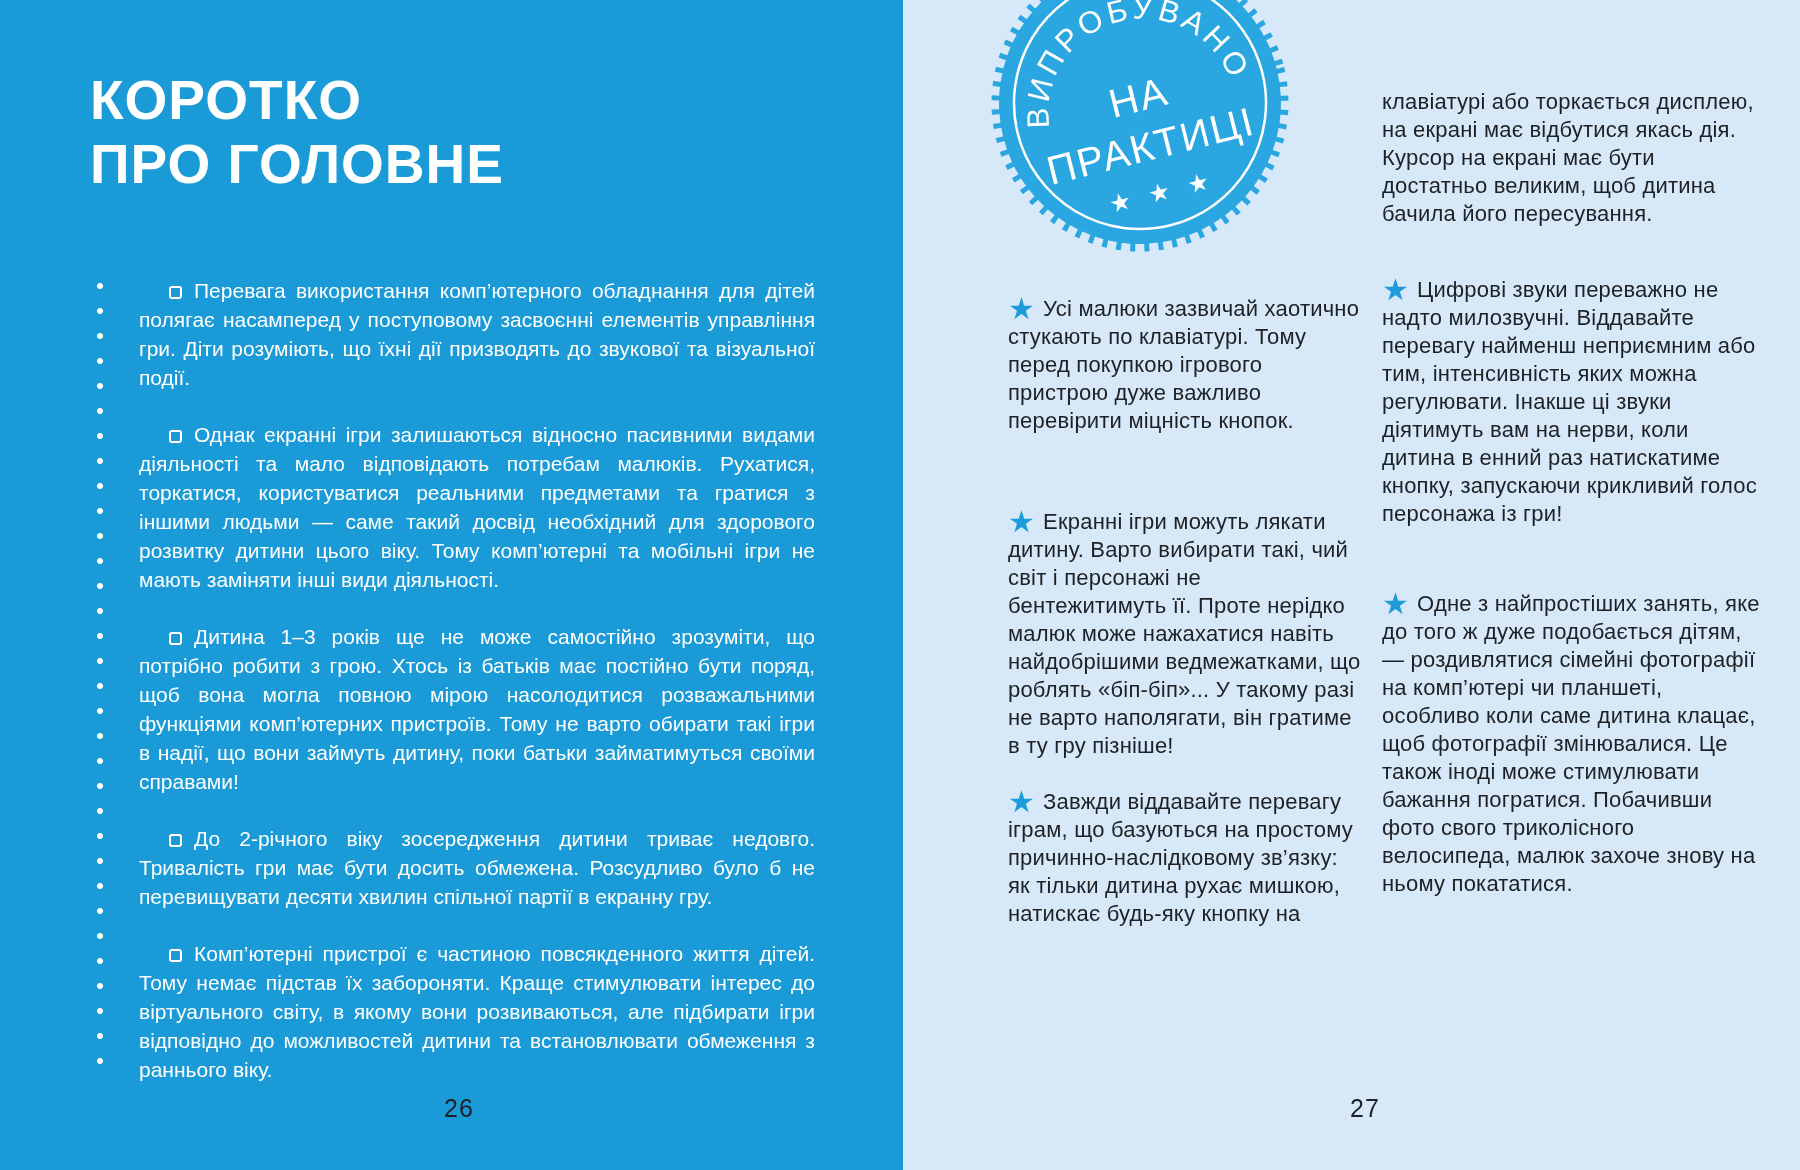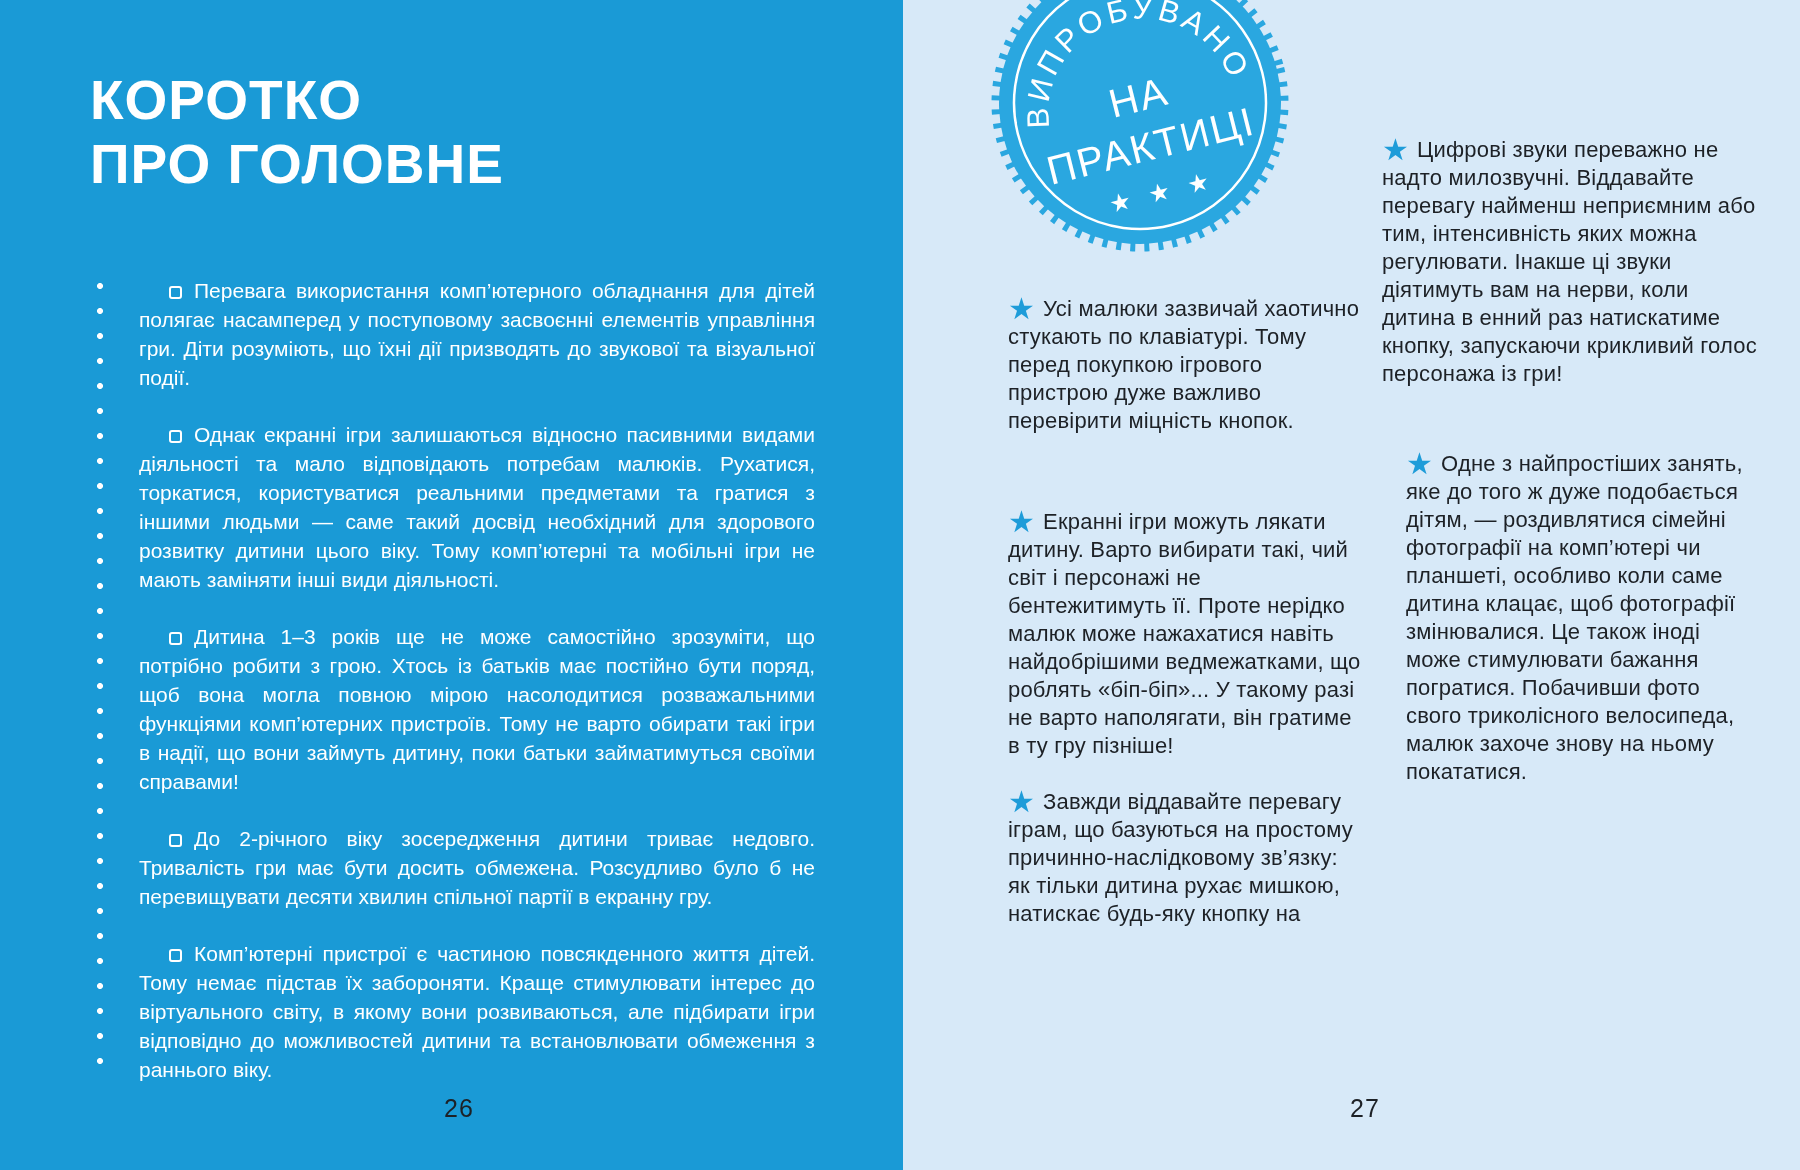--- a/index.html
+++ b/index.html
@@ -32,21 +32,21 @@
 
   .badge{position:absolute;left:975px;top:-62px;transform:rotate(-14deg);}
   .badge text{fill:var(--white);font-family:"Liberation Sans",sans-serif;}
 
   .col{position:absolute;color:var(--text_dark);font-size:22px;line-height:28px;letter-spacing:0.2px;}
   .col-1{left:1008px;top:295px;width:356px;}
   .col-2{left:1382px;top:88px;width:378px;}
   .col p.item-2{margin-top:73px;}
   .col p.item-3{margin-top:28px;}
   .col p.item-4{margin-top:48px;}
-  .col p.item-5{margin-top:62px;margin-left:24px;}
+  .col p.item-5{margin-top:62px;}
   .star{color:var(--star_blue);font-size:30px;line-height:0;vertical-align:-3px;margin-right:8px;}
 </style>
 </head>
 <body>
 
 <div class="spread">
 
   <div class="page-left">
     <div class="title">
       <div>КОРОТКО</div>
@@ -83,19 +83,20 @@
     <text x="0" y="100" text-anchor="middle" font-size="24" letter-spacing="6">★ ★ ★</text>
   </svg>
 
   <div class="col col-1">
     <p class="item-1"><span class="star">★</span><span>Усі малюки зазвичай хаотично стукають по клавіатурі. Тому перед покупкою ігрового пристрою дуже важливо перевірити міцність кнопок.</span></p>
     <p class="item-2"><span class="star">★</span><span>Екранні ігри можуть лякати дитину. Варто вибирати такі, чий світ і персонажі не бентежитимуть її. Проте нерідко малюк може нажахатися навіть найдобрішими ведмежатками, що роблять «біп-біп»... У такому разі не варто наполягати, він гратиме в ту гру пізніше!</span></p>
     <p class="item-3"><span class="star">★</span><span>Завжди віддавайте перевагу іграм, що базуються на простому причинно-наслідковому зв’язку: як тільки дитина рухає мишкою, натискає будь-яку кнопку на</span></p>
   </div>
 
   <div class="col col-2">
+    <p>клавіатурі або торкається дисплею, на екрані має відбутися якась дія. Курсор на екрані має бути достатньо великим, щоб дитина бачила його пересування.</p>
     <p class="item-4"><span class="star">★</span><span>Цифрові звуки переважно не надто милозвучні. Віддавайте перевагу найменш неприємним або тим, інтенсивність яких можна регулювати. Інакше ці звуки діятимуть вам на нерви, коли дитина в енний раз натискатиме кнопку, запускаючи крикливий голос персонажа із гри!</span></p>
     <p class="item-5"><span class="star">★</span><span>Одне з найпростіших занять, яке до того ж дуже подобається дітям, — роздивлятися сімейні фотографії на комп’ютері чи планшеті, особливо коли саме дитина клацає, щоб фотографії змінювалися. Це також іноді може стимулювати бажання погратися. Побачивши фото свого триколісного велосипеда, малюк захоче знову на ньому покататися.</span></p>
   </div>
 
   <div class="pagenum right">27</div>
 
 </div>
 
 </body></html>

